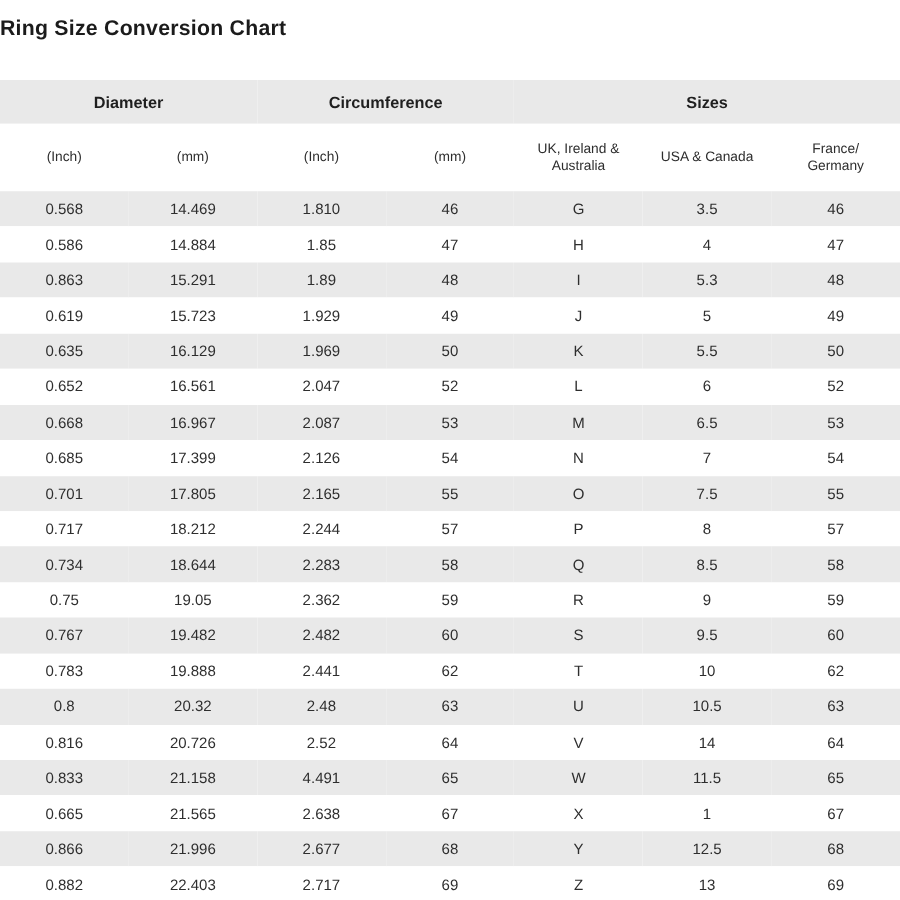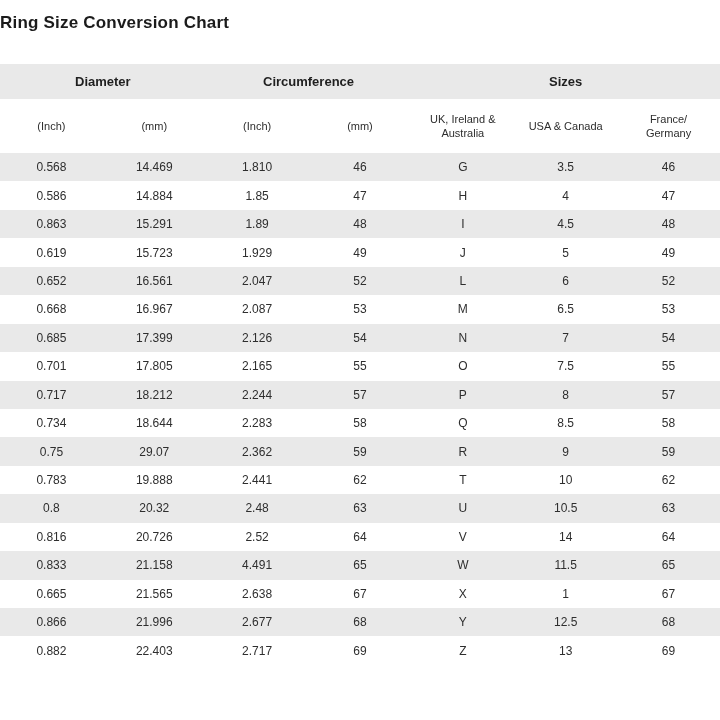--- a/index.html
+++ b/index.html
@@ -105,33 +105,42 @@
         <td>H</td>
         <td>4</td>
         <td>47</td>
       </tr>
       <tr>
         <td>0.863</td>
         <td>15.291</td>
         <td>1.89</td>
         <td>48</td>
         <td>I</td>
-        <td>4.5</td>
+        <td>5.3</td>
         <td>48</td>
       </tr>
       <tr>
         <td>0.619</td>
         <td>15.723</td>
         <td>1.929</td>
         <td>49</td>
         <td>J</td>
         <td>5</td>
         <td>49</td>
       </tr>
       <tr>
+        <td>0.635</td>
+        <td>16.129</td>
+        <td>1.969</td>
+        <td>50</td>
+        <td>K</td>
+        <td>5.5</td>
+        <td>50</td>
+      </tr>
+      <tr>
         <td>0.652</td>
         <td>16.561</td>
         <td>2.047</td>
         <td>52</td>
         <td>L</td>
         <td>6</td>
         <td>52</td>
       </tr>
       <tr>
         <td>0.668</td>
@@ -173,26 +182,35 @@
         <td>0.734</td>
         <td>18.644</td>
         <td>2.283</td>
         <td>58</td>
         <td>Q</td>
         <td>8.5</td>
         <td>58</td>
       </tr>
       <tr>
         <td>0.75</td>
-        <td>29.07</td>
+        <td>19.05</td>
         <td>2.362</td>
         <td>59</td>
         <td>R</td>
         <td>9</td>
         <td>59</td>
+      </tr>
+      <tr>
+        <td>0.767</td>
+        <td>19.482</td>
+        <td>2.482</td>
+        <td>60</td>
+        <td>S</td>
+        <td>9.5</td>
+        <td>60</td>
       </tr>
       <tr>
         <td>0.783</td>
         <td>19.888</td>
         <td>2.441</td>
         <td>62</td>
         <td>T</td>
         <td>10</td>
         <td>62</td>
       </tr>

